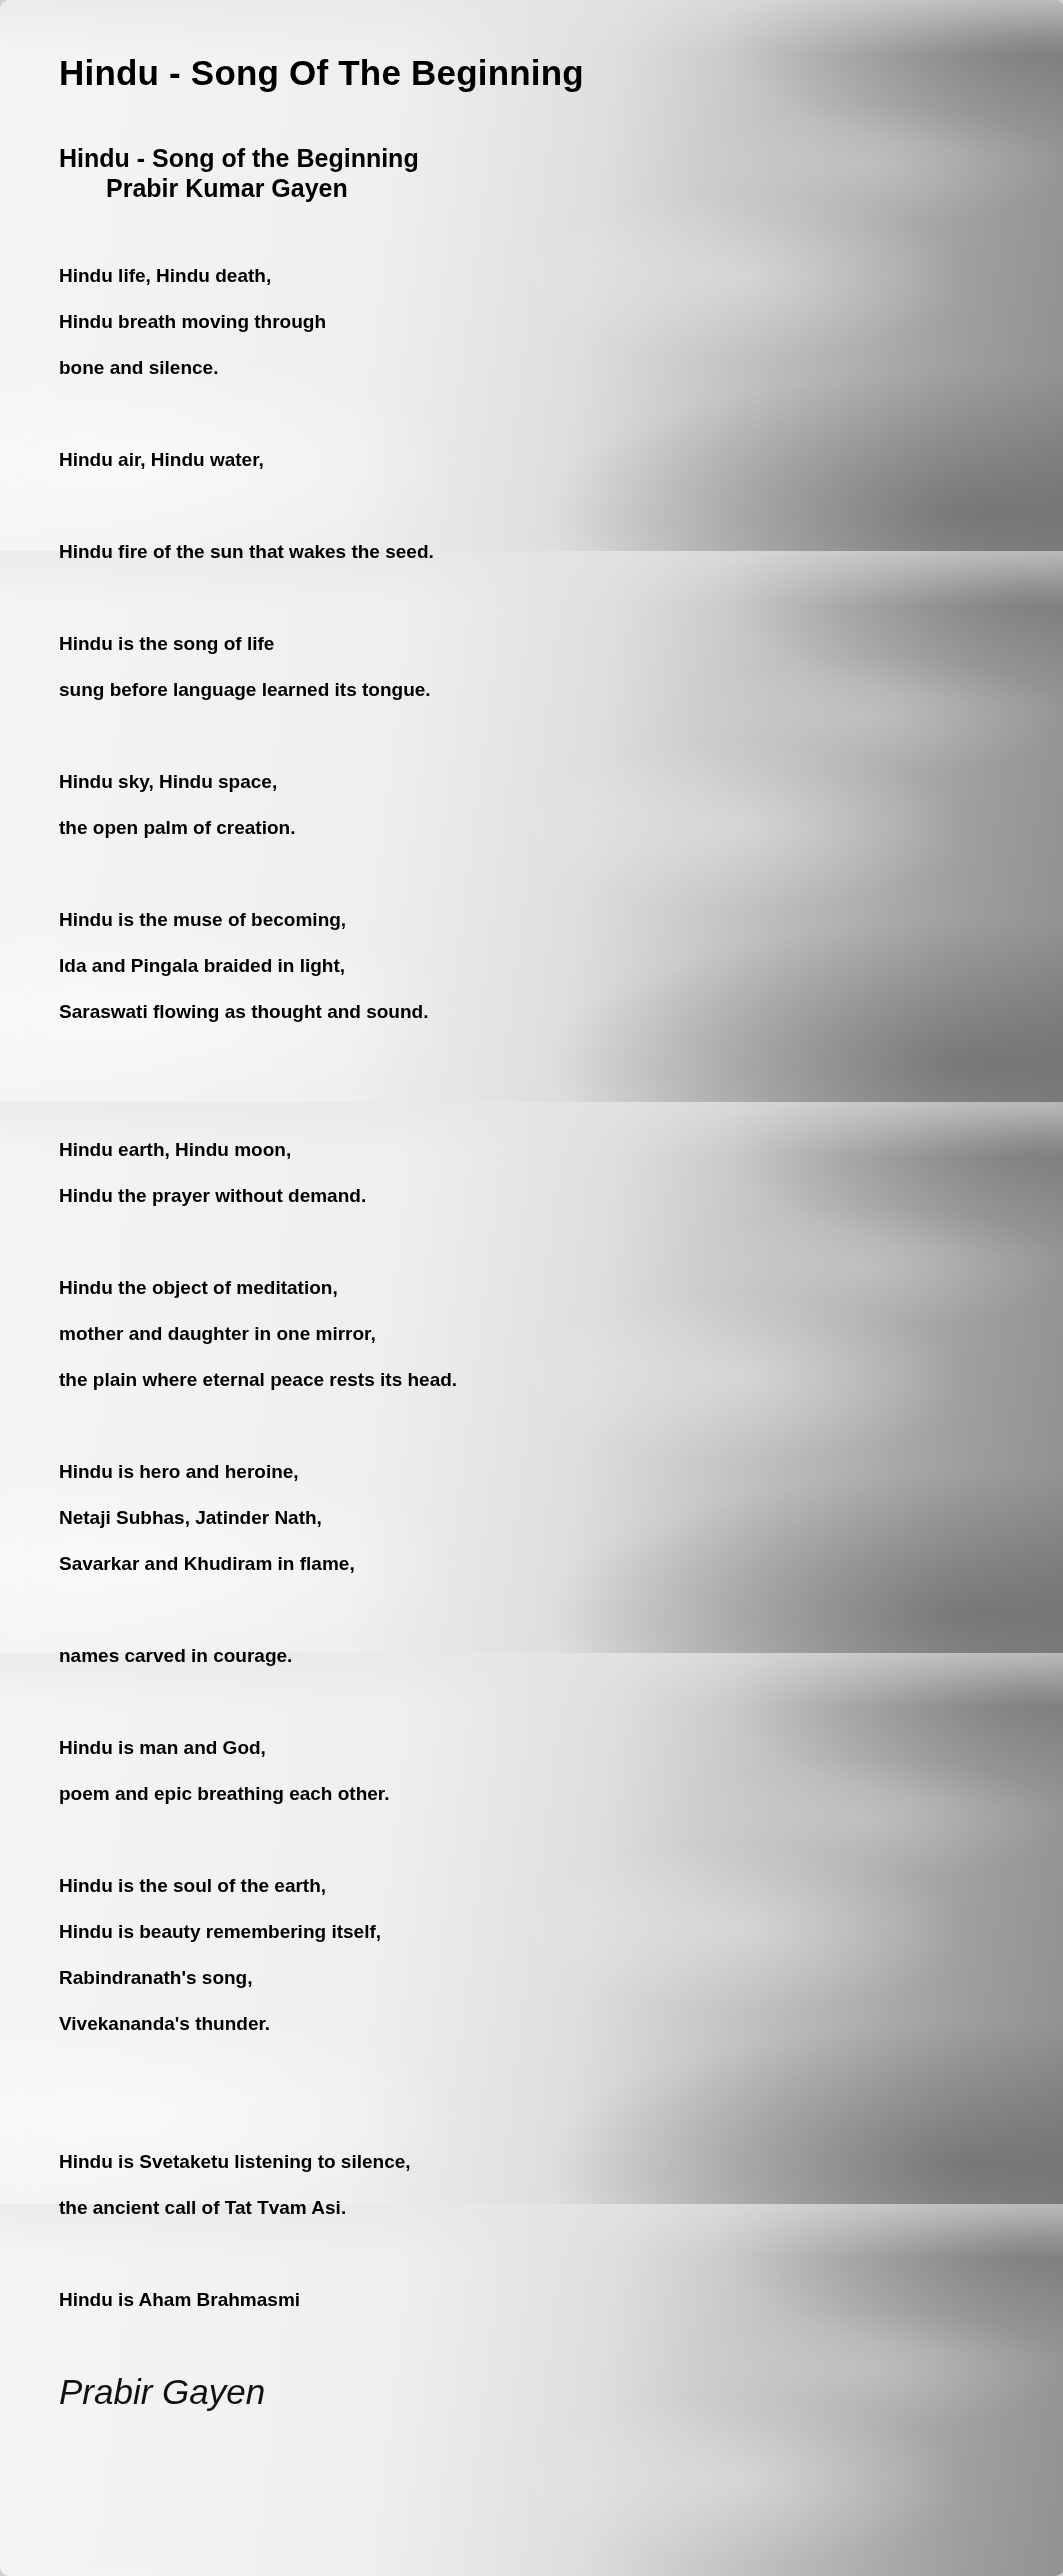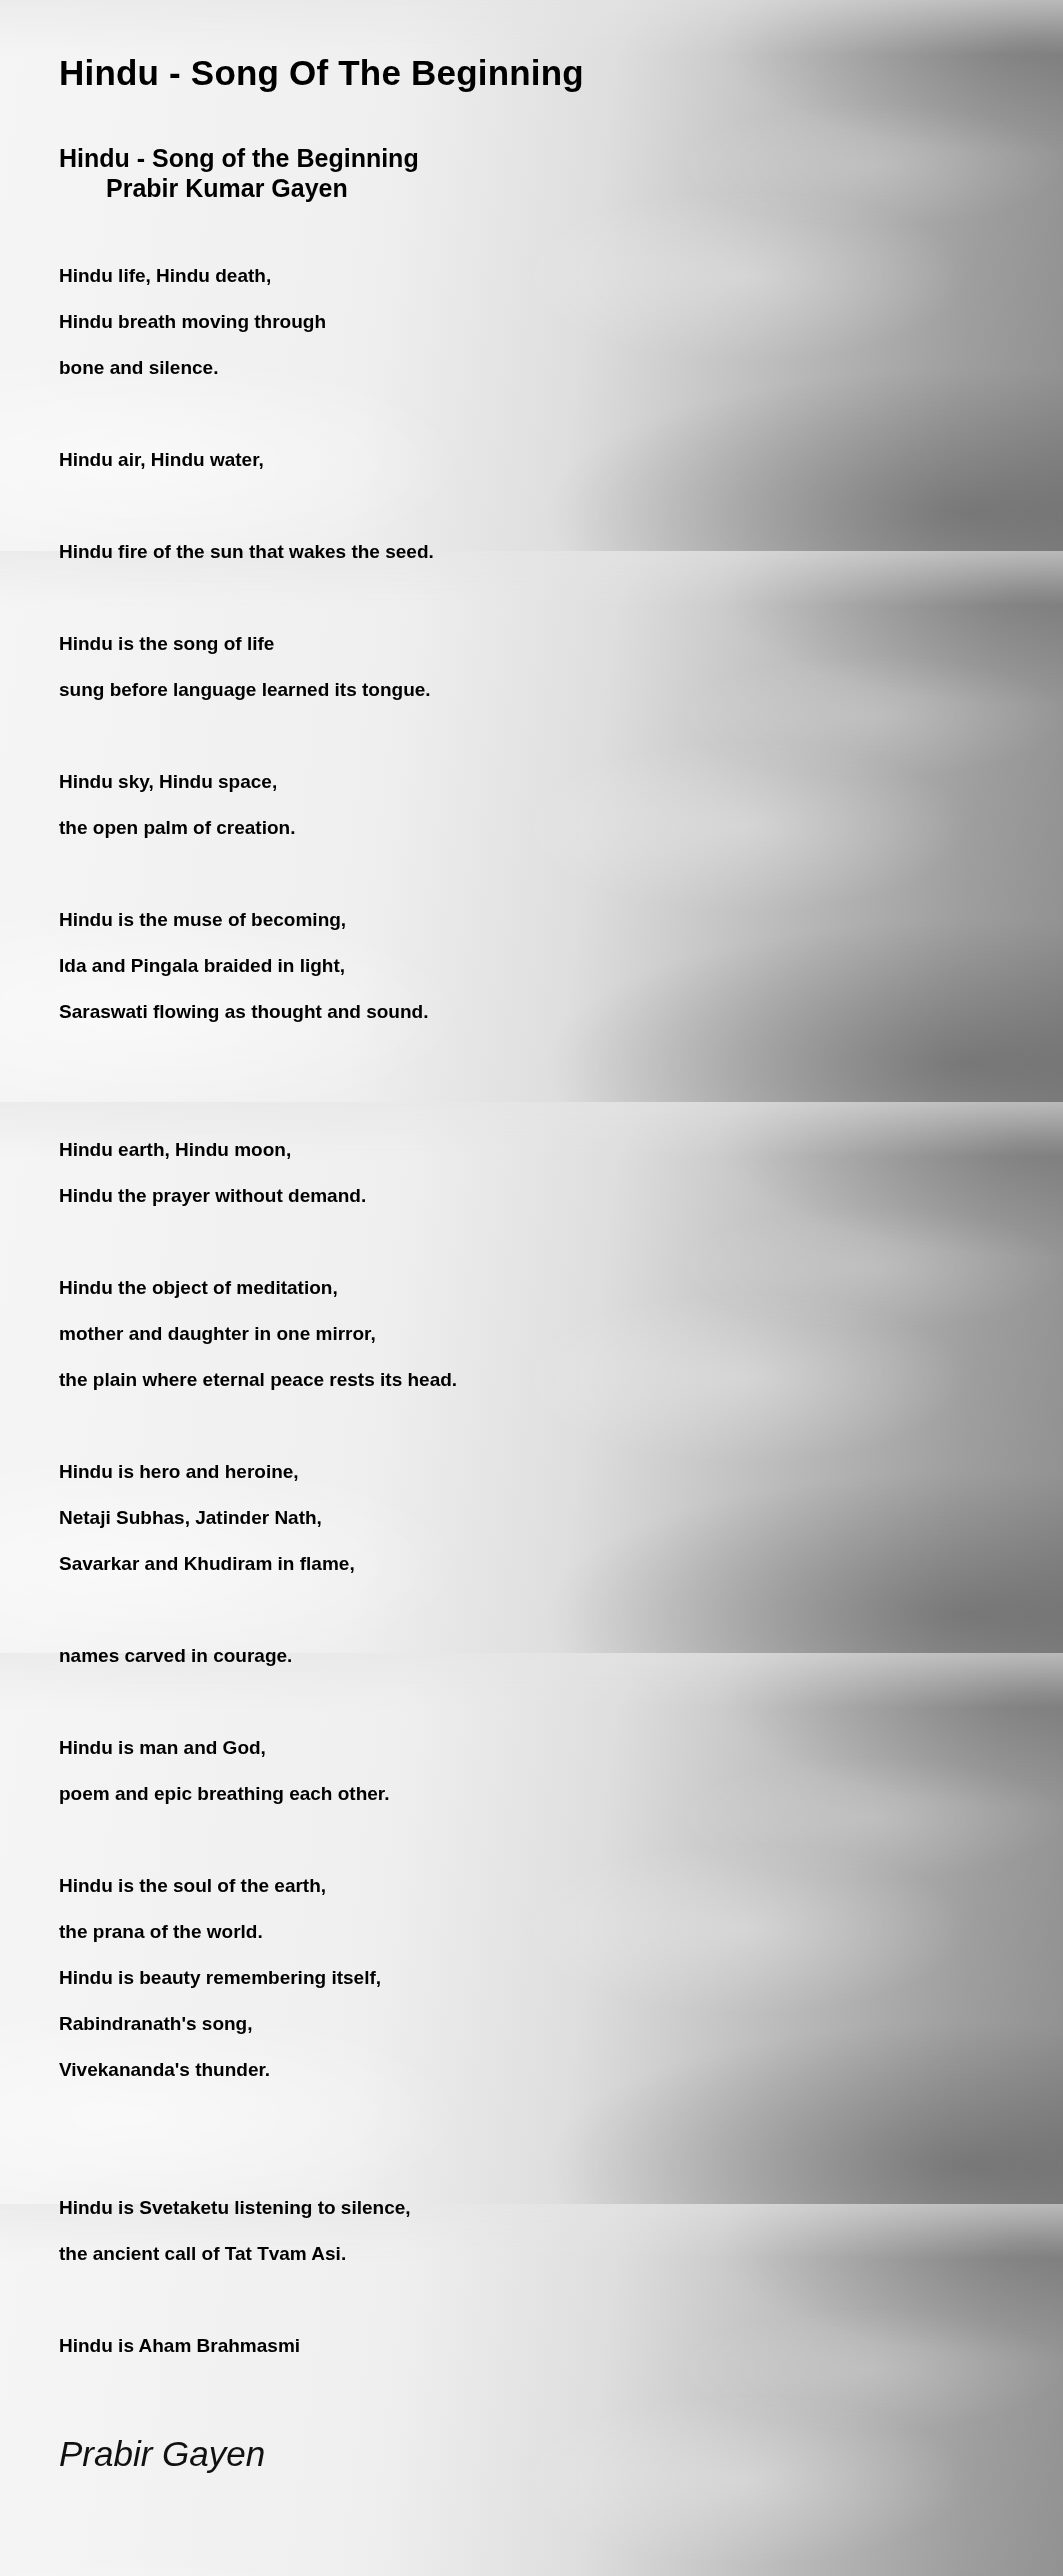--- a/index.html
+++ b/index.html
@@ -20,20 +20,21 @@
     background-image:
       linear-gradient(180deg, rgba(228,228,228,0.55) 0%, rgba(228,228,228,0) 10%),
       radial-gradient(ellipse 42% 30% at 97% 7%,  rgba(70,70,70,0.34), rgba(70,70,70,0) 70%),
       radial-gradient(ellipse 55% 36% at 91% 93%, rgba(50,50,50,0.34), rgba(50,50,50,0) 72%),
       radial-gradient(ellipse 30% 22% at 70% 50%, rgba(255,255,255,0.30), rgba(255,255,255,0) 70%),
       radial-gradient(ellipse 45% 28% at 12% 84%, rgba(255,255,255,0.55), rgba(255,255,255,0) 70%),
       radial-gradient(ellipse 26% 16% at 82% 30%, rgba(255,255,255,0.18), rgba(255,255,255,0) 70%),
       linear-gradient(97deg, #f5f5f5 0%, #efefef 36%, #dedede 55%, #b9b9b9 74%, #9e9e9e 89%, #8f8f8f 100%);
     background-size: 1064px 551px;
     background-repeat: repeat-y;
+    border-radius: 9px;
   }
 
   .content {
     position: absolute;
     left: 59px;
     top: 51px;
     width: 957px;
   }
 
   .title {
@@ -64,21 +65,21 @@
 
   .poem-line {
     height: 46px;
     line-height: 46px;
     font-size: 19px;
     font-weight: 700;
     white-space: pre;
   }
 
   .signature {
-    margin-top: 64px;
+    margin-top: 48px;
     font-size: 35px;
     line-height: 41px;
     font-style: italic;
     font-weight: 400;
     color: #111;
   }
 </style>
 </head>
 <body>
 
@@ -120,21 +121,20 @@
         <div class="poem-line">Hindu is hero and heroine,</div>
         <div class="poem-line">Netaji Subhas, Jatinder Nath,</div>
         <div class="poem-line">Savarkar and Khudiram in flame,</div>
         <div class="poem-line blank"></div>
         <div class="poem-line">names carved in courage.</div>
         <div class="poem-line blank"></div>
         <div class="poem-line">Hindu is man and God,</div>
         <div class="poem-line">poem and epic breathing each other.</div>
         <div class="poem-line blank"></div>
         <div class="poem-line">Hindu is the soul of the earth,</div>
-        <div class="poem-line">the prana of the world.</div>
         <div class="poem-line">Hindu is beauty remembering itself,</div>
         <div class="poem-line">Rabindranath's song,</div>
         <div class="poem-line">Vivekananda's thunder.</div>
         <div class="poem-line blank"></div>
         <div class="poem-line blank"></div>
         <div class="poem-line">Hindu is Svetaketu listening to silence,</div>
         <div class="poem-line">the ancient call of Tat Tvam Asi.</div>
         <div class="poem-line blank"></div>
         <div class="poem-line">Hindu is Aham Brahmasmi</div>
       </div>

